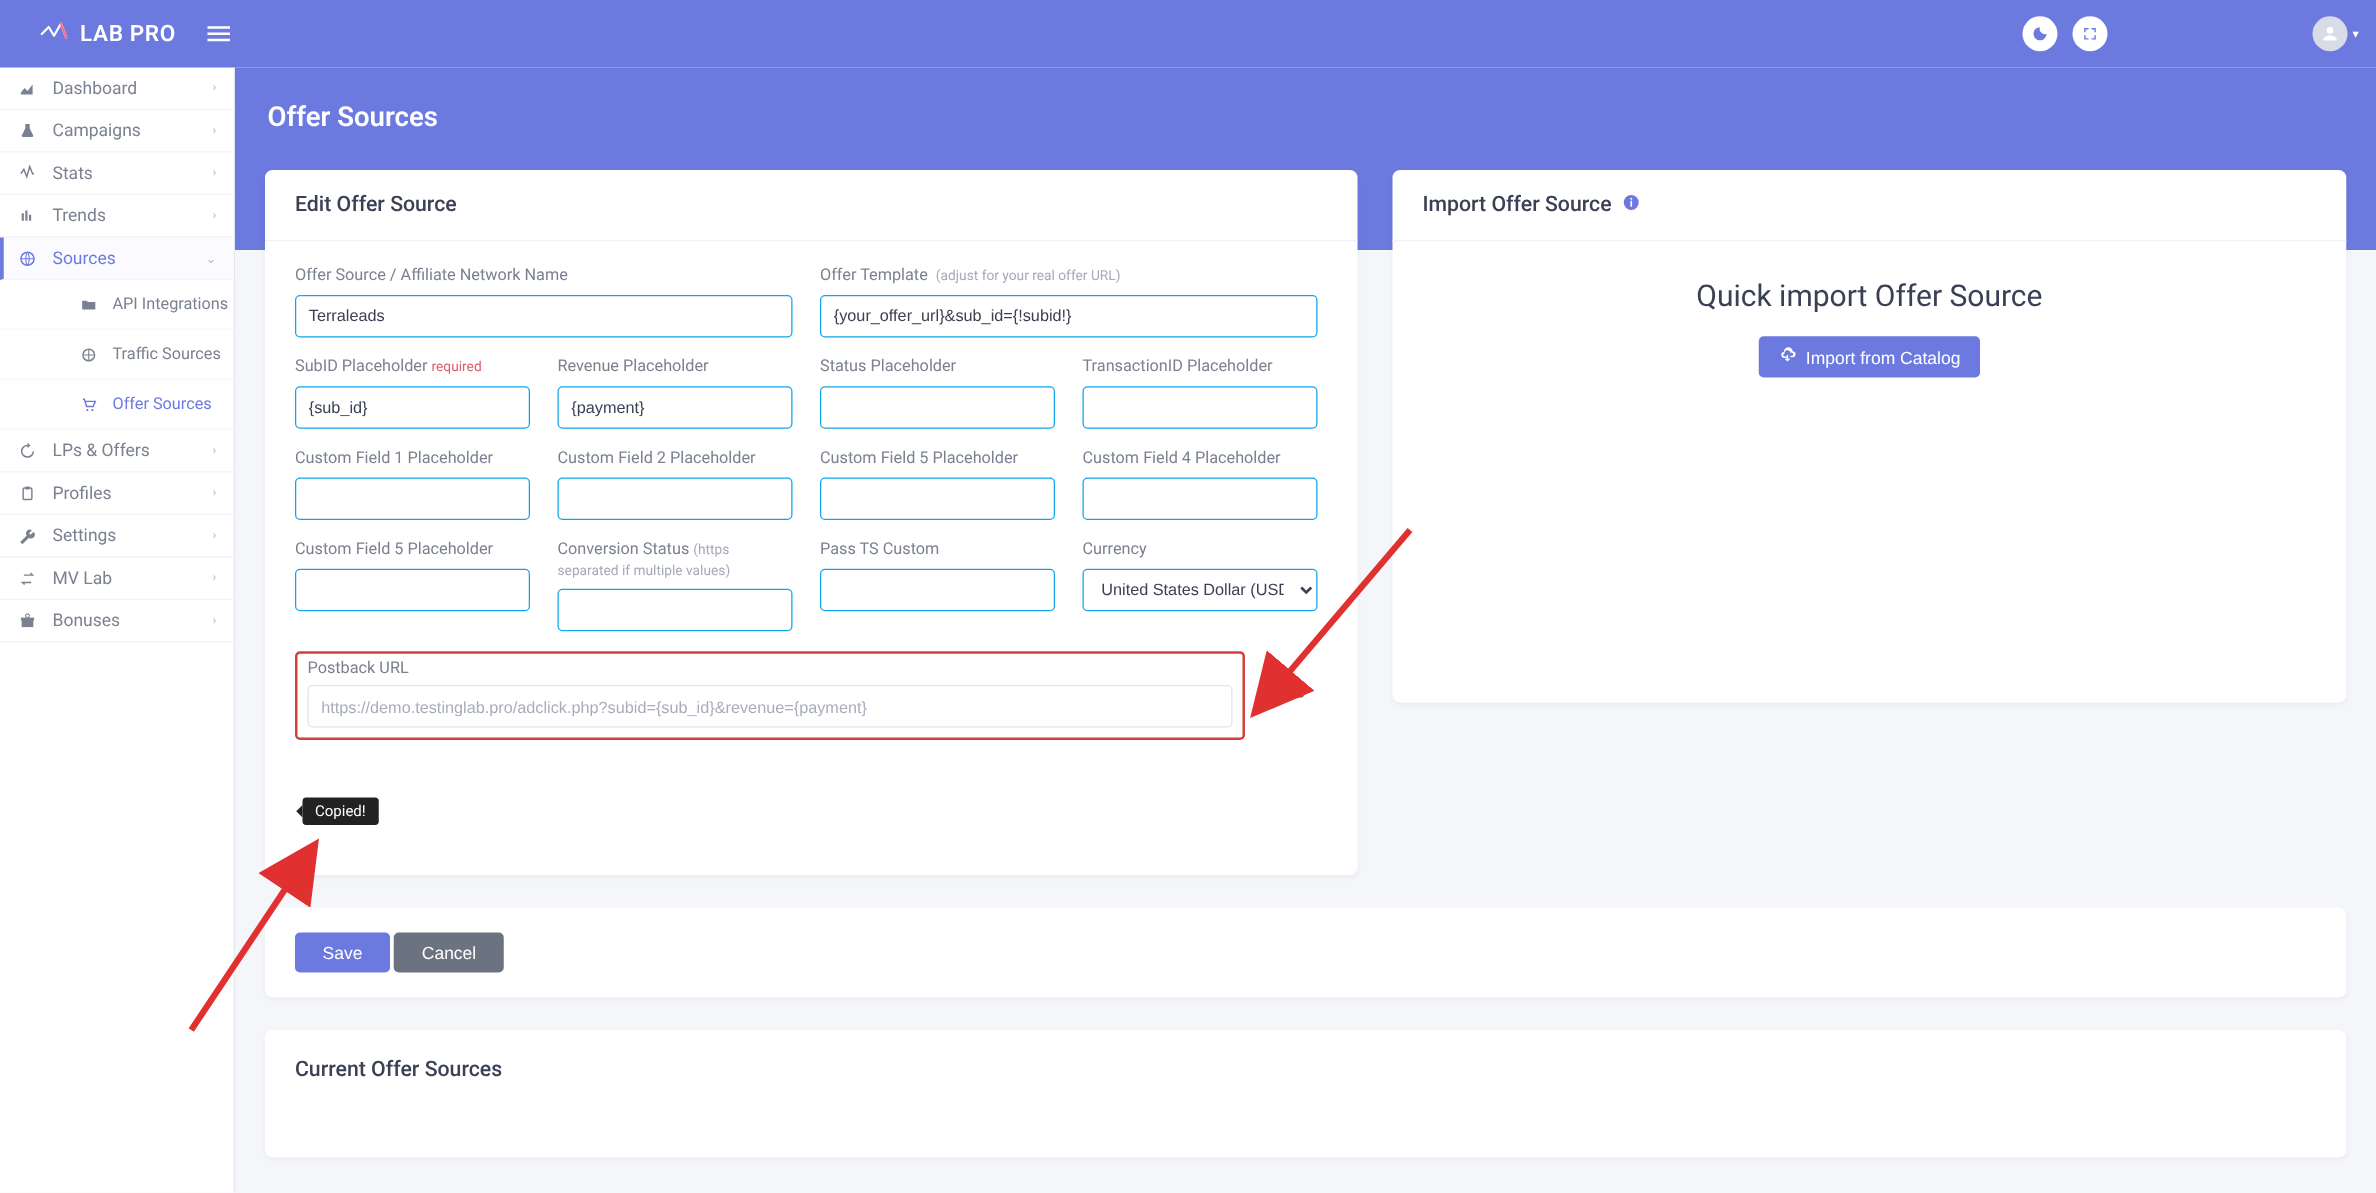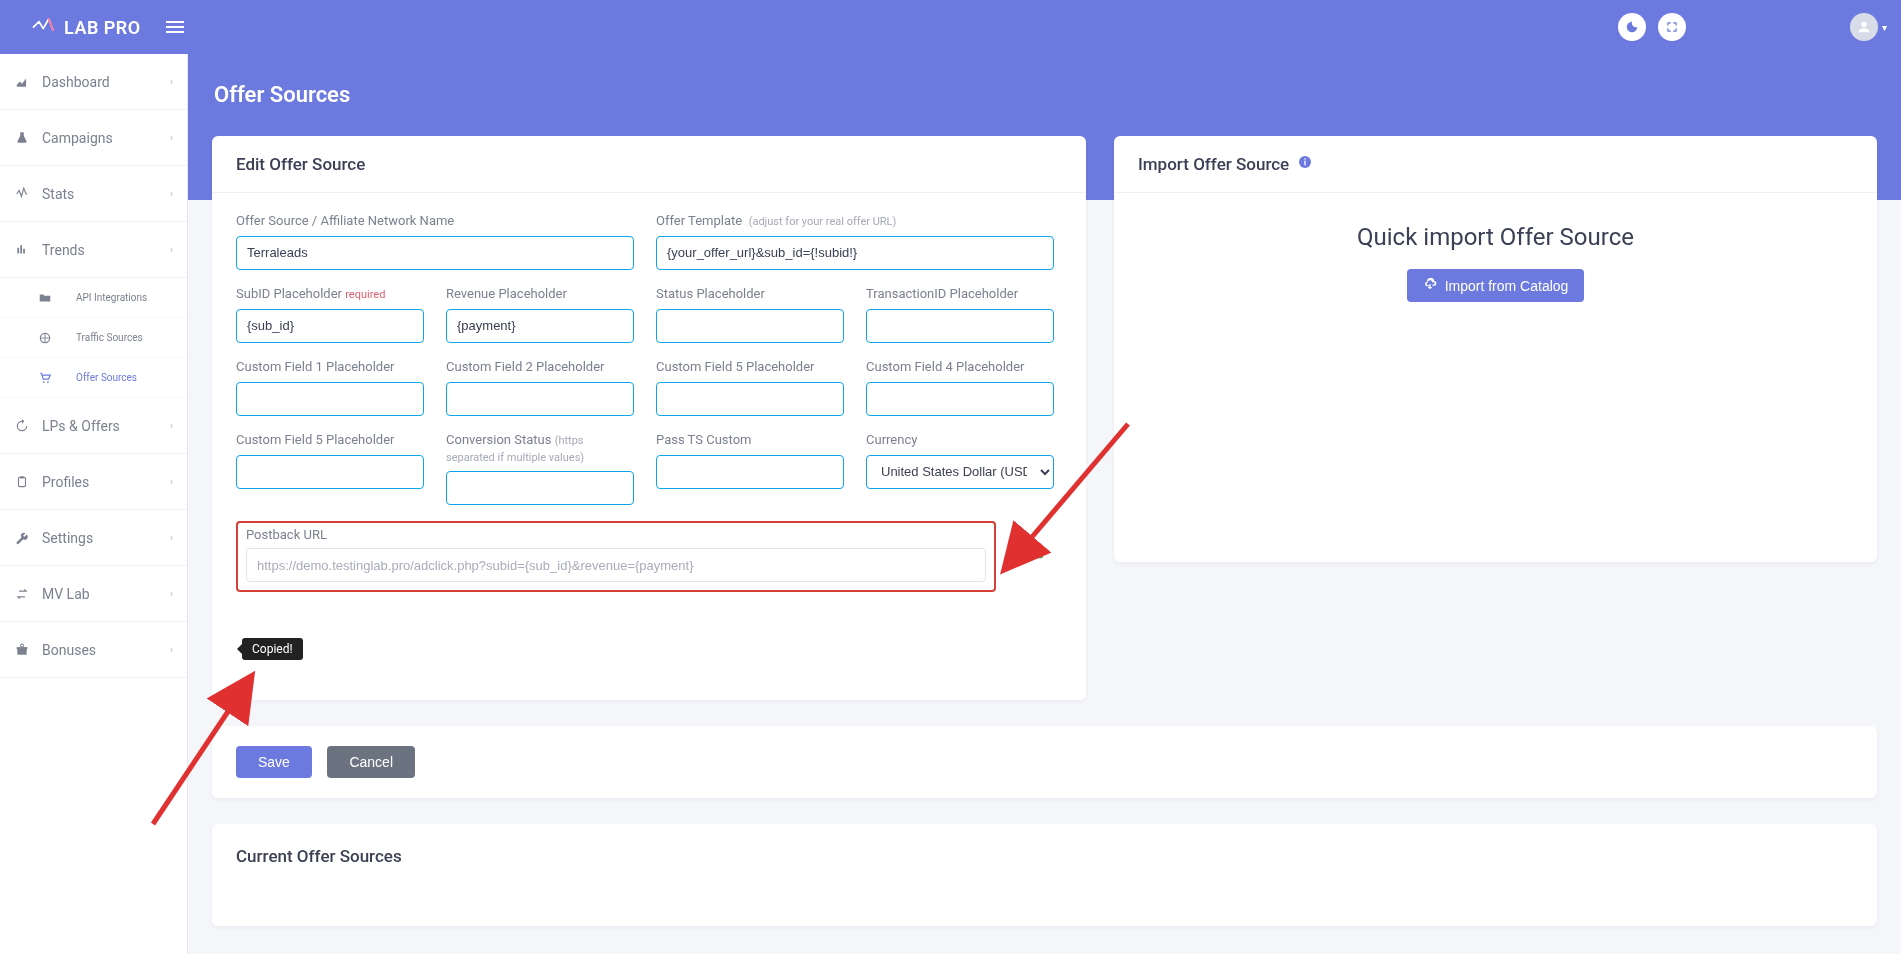--- a/index.html
+++ b/index.html
@@ -68,43 +68,43 @@
     left: 0;
     width: var(--sidebar-width);
     bottom: 0;
     background: #fff;
     border-right: 1px solid var(--border-light);
     overflow-y: auto;
     z-index: 4;
   }
   .side-item {
     display:flex; align-items:center;
-    height: 56px;
+    height: 34px;
     padding: 0 14px;
     border-bottom: 1px solid #f1f2f7;
     color: var(--text-muted);
     justify-content: space-between;
     cursor: pointer;
   }
   .side-item .lbl { display:flex; align-items:center; gap:12px; font-size:14px;}
   .side-item .lbl .ic { width:16px; display:flex; justify-content:center;}
   .side-item .caret { font-size:10px; color: #b5b9c7;}
   .side-item.active {
     color: var(--purple);
     background: #fbfbff;
     border-left: 3px solid var(--purple);
     padding-left: 11px;
   }
   .side-sub {
     display:flex; align-items:center;
     height: 40px;
-    padding-left: 38px;
+    padding-left: 64px;
     color: var(--text-muted);
-    font-size: 10px;
-    gap: 24px;
+    font-size: 13px;
+    gap: 12px;
     cursor:pointer;
     border-bottom: 1px solid #f8f8fb;
   }
   .side-sub .ic { width:14px; display:flex; justify-content:center;}
   .side-sub.active { color: var(--purple); }
 
   
   .banner {
     background: var(--purple);
     height: 146px;
@@ -202,21 +202,21 @@
     background: var(--purple);
     color:#fff;
     border:none; border-radius:4px;
     padding: 8px 16px;
     font-size:14px; cursor:pointer;
   }
   .btn-gray { background:#6b7280; }
 
   
   .action-card { background:#fff; border-radius:6px; padding: 20px 24px; margin-top: 26px; box-shadow: 0 2px 4px rgba(50,55,80,0.05);}
-  .action-card .btn { margin-right: 12px; padding: 8px 22px; justify-content: center;}
+  .action-card .btn { margin-right: 0; padding: 8px 22px; justify-content: center;}
 
   .sources-card { background:#fff; border-radius:6px; padding: 22px 24px 60px 24px; margin-top: 26px; box-shadow: 0 2px 4px rgba(50,55,80,0.05);}
   .sources-card h2 { font-size:17px; font-weight:500; margin:0;}
 
   .info-ic { color: var(--purple); font-size:15px;}
 
   
   .arrow {
     position:absolute; pointer-events:none; z-index:10;
   }
@@ -306,20 +306,32 @@
   <div class="side-item">
     <span class="lbl">
         <span class="ic">
           <svg viewBox="0 0 24 24">
             <path d="M4 18h3V8H4v10zm5 0h3V4H9v14zm5 0h3v-8h-3v8z"></path>
           </svg>
         </span>
         <span>Trends</span>
       </span>
     <span class="caret">›</span>
+  </div>
+  <div class="side-item active">
+    <span class="lbl">
+        <span class="ic">
+          <svg viewBox="0 0 24 24">
+            <circle cx="12" cy="12" r="9" fill="none" stroke="currentColor" stroke-width="2"></circle>
+            <path d="M3 12h18M12 3c3 3 3 15 0 18M12 3c-3 3-3 15 0 18" fill="none" stroke="currentColor" stroke-width="1.5"></path>
+          </svg>
+        </span>
+        <span>Sources</span>
+      </span>
+    <span class="caret">⌄</span>
   </div>
   <div class="side-sub">
     <span class="ic">
         <svg viewBox="0 0 24 24">
           <path d="M3 6h6l2 2h10v10H3V6z"></path>
         </svg>
       </span>
     <span>API Integrations</span>
   </div>
   <div class="side-sub">

